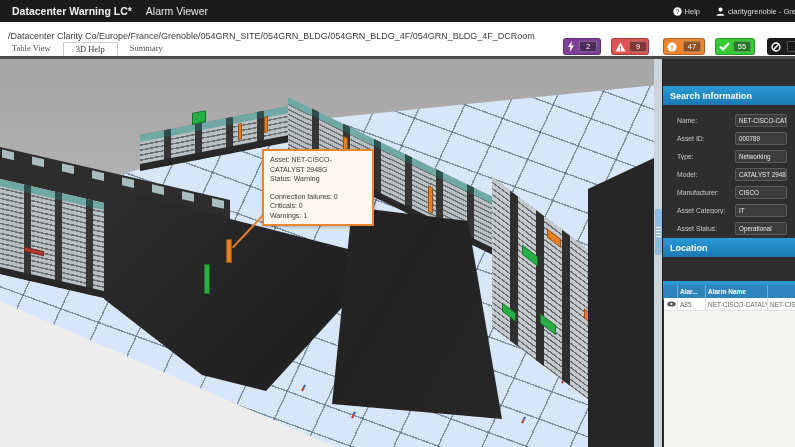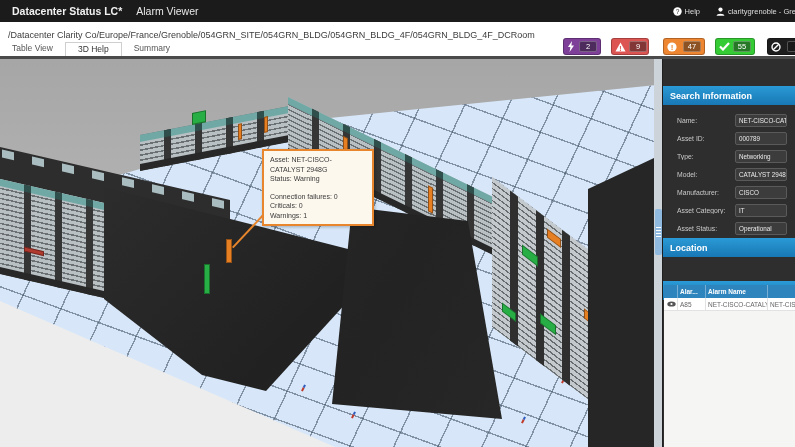--- a/index.html
+++ b/index.html
@@ -12,26 +12,26 @@
             background:#1b1b1b; color:#f2f2f2; display:flex; align-items:center; }
   .topbar .app-title { font-size:10.5px; font-weight:bold; margin-left:12px; white-space:nowrap; }
   .topbar .module-title { font-size:10.5px; margin-left:14px; color:#e8e8e8; white-space:nowrap; }
   .tb-item { display:flex; align-items:center; gap:3px; font-size:7.5px; color:#ddd; white-space:nowrap; }
   .tb-help { position:absolute; right:95px; top:0; height:22px; }
   .tb-user { position:absolute; right:-28px; top:0; height:22px; }
   .icon-svg { display:block; }
 
   
   .breadcrumb { position:absolute; left:0; top:22px; width:795px; height:28px; background:#fff;
-                border-bottom:3px solid #be185d; display:flex; align-items:center;
+                border-bottom:1px solid #be185d; display:flex; align-items:center;
                 font-size:9px; color:#3c3c3c; padding-left:8px; white-space:nowrap; overflow:hidden; }
 
   
   .tabbar { position:absolute; left:0; top:42px; width:795px; height:14px; background:#fff; display:flex; }
-  .tab { font-size:8.5px; color:#555; padding:1px 12px 0 12px; cursor:default; }
+  .tab { font-size:8.5px; color:#555; padding:1px 12px 0 12px; cursor:default;font-family:Liberation Serif, serif; }
   .tab.active { border:1px solid #cfcfcf; border-bottom:none; background:#fff; color:#333; }
   .separator { position:absolute; left:0; top:56px; width:795px; height:3px; background:#4a4a4a; }
 
   
   .badges { position:absolute; left:0; top:38px; width:830px; height:17px; z-index:30; }
   .badge { position:absolute; top:0; height:17px; border-radius:3px; display:flex; align-items:center;
            padding:0 3px; border:1px solid rgba(0,0,0,.25); }
   .badge .cnt { margin-left:auto; background:rgba(20,20,20,.45); border:1px solid rgba(255,255,255,.25);
                 border-radius:2px; color:#fff; font-size:7.5px; min-width:18px; height:11px;
                 display:flex; align-items:center; justify-content:center; }
@@ -107,21 +107,21 @@
   .at-row { display:flex; background:#fff; color:#666; font-size:6.5px; height:13px; border-bottom:1px solid #e2e2e2; }
   .atc { display:flex; align-items:center; padding-left:2px; white-space:nowrap; overflow:hidden;
          border-right:1px solid rgba(255,255,255,.35); }
   .at-row .atc { border-right:1px solid #e2e2e2; }
   .c0 { width:14px; justify-content:center; } .c1 { width:28px; } .c2 { width:62px; } .c3 { width:28px; }
 </style>
 </head>
 <body>
 
 <div class="topbar">
-  <span class="app-title">Datacenter Status LC*</span>
+  <span class="app-title">Datacenter Warning LC*</span>
   <span class="module-title">Alarm Viewer</span>
   <div class="tb-item tb-help">
     <span>
       <svg class="icon-svg" width="9" height="9" viewBox="0 0 9 9">
           <circle cx="4.5" cy="4.5" r="4.2" fill="#fff"></circle>
           <text x="4.5" y="6.8" font-size="6.5" text-anchor="middle" fill="#1b1b1b" font-family="Liberation Sans">?</text>
         </svg>
     </span>
     <span>Help</span>
   </div>

